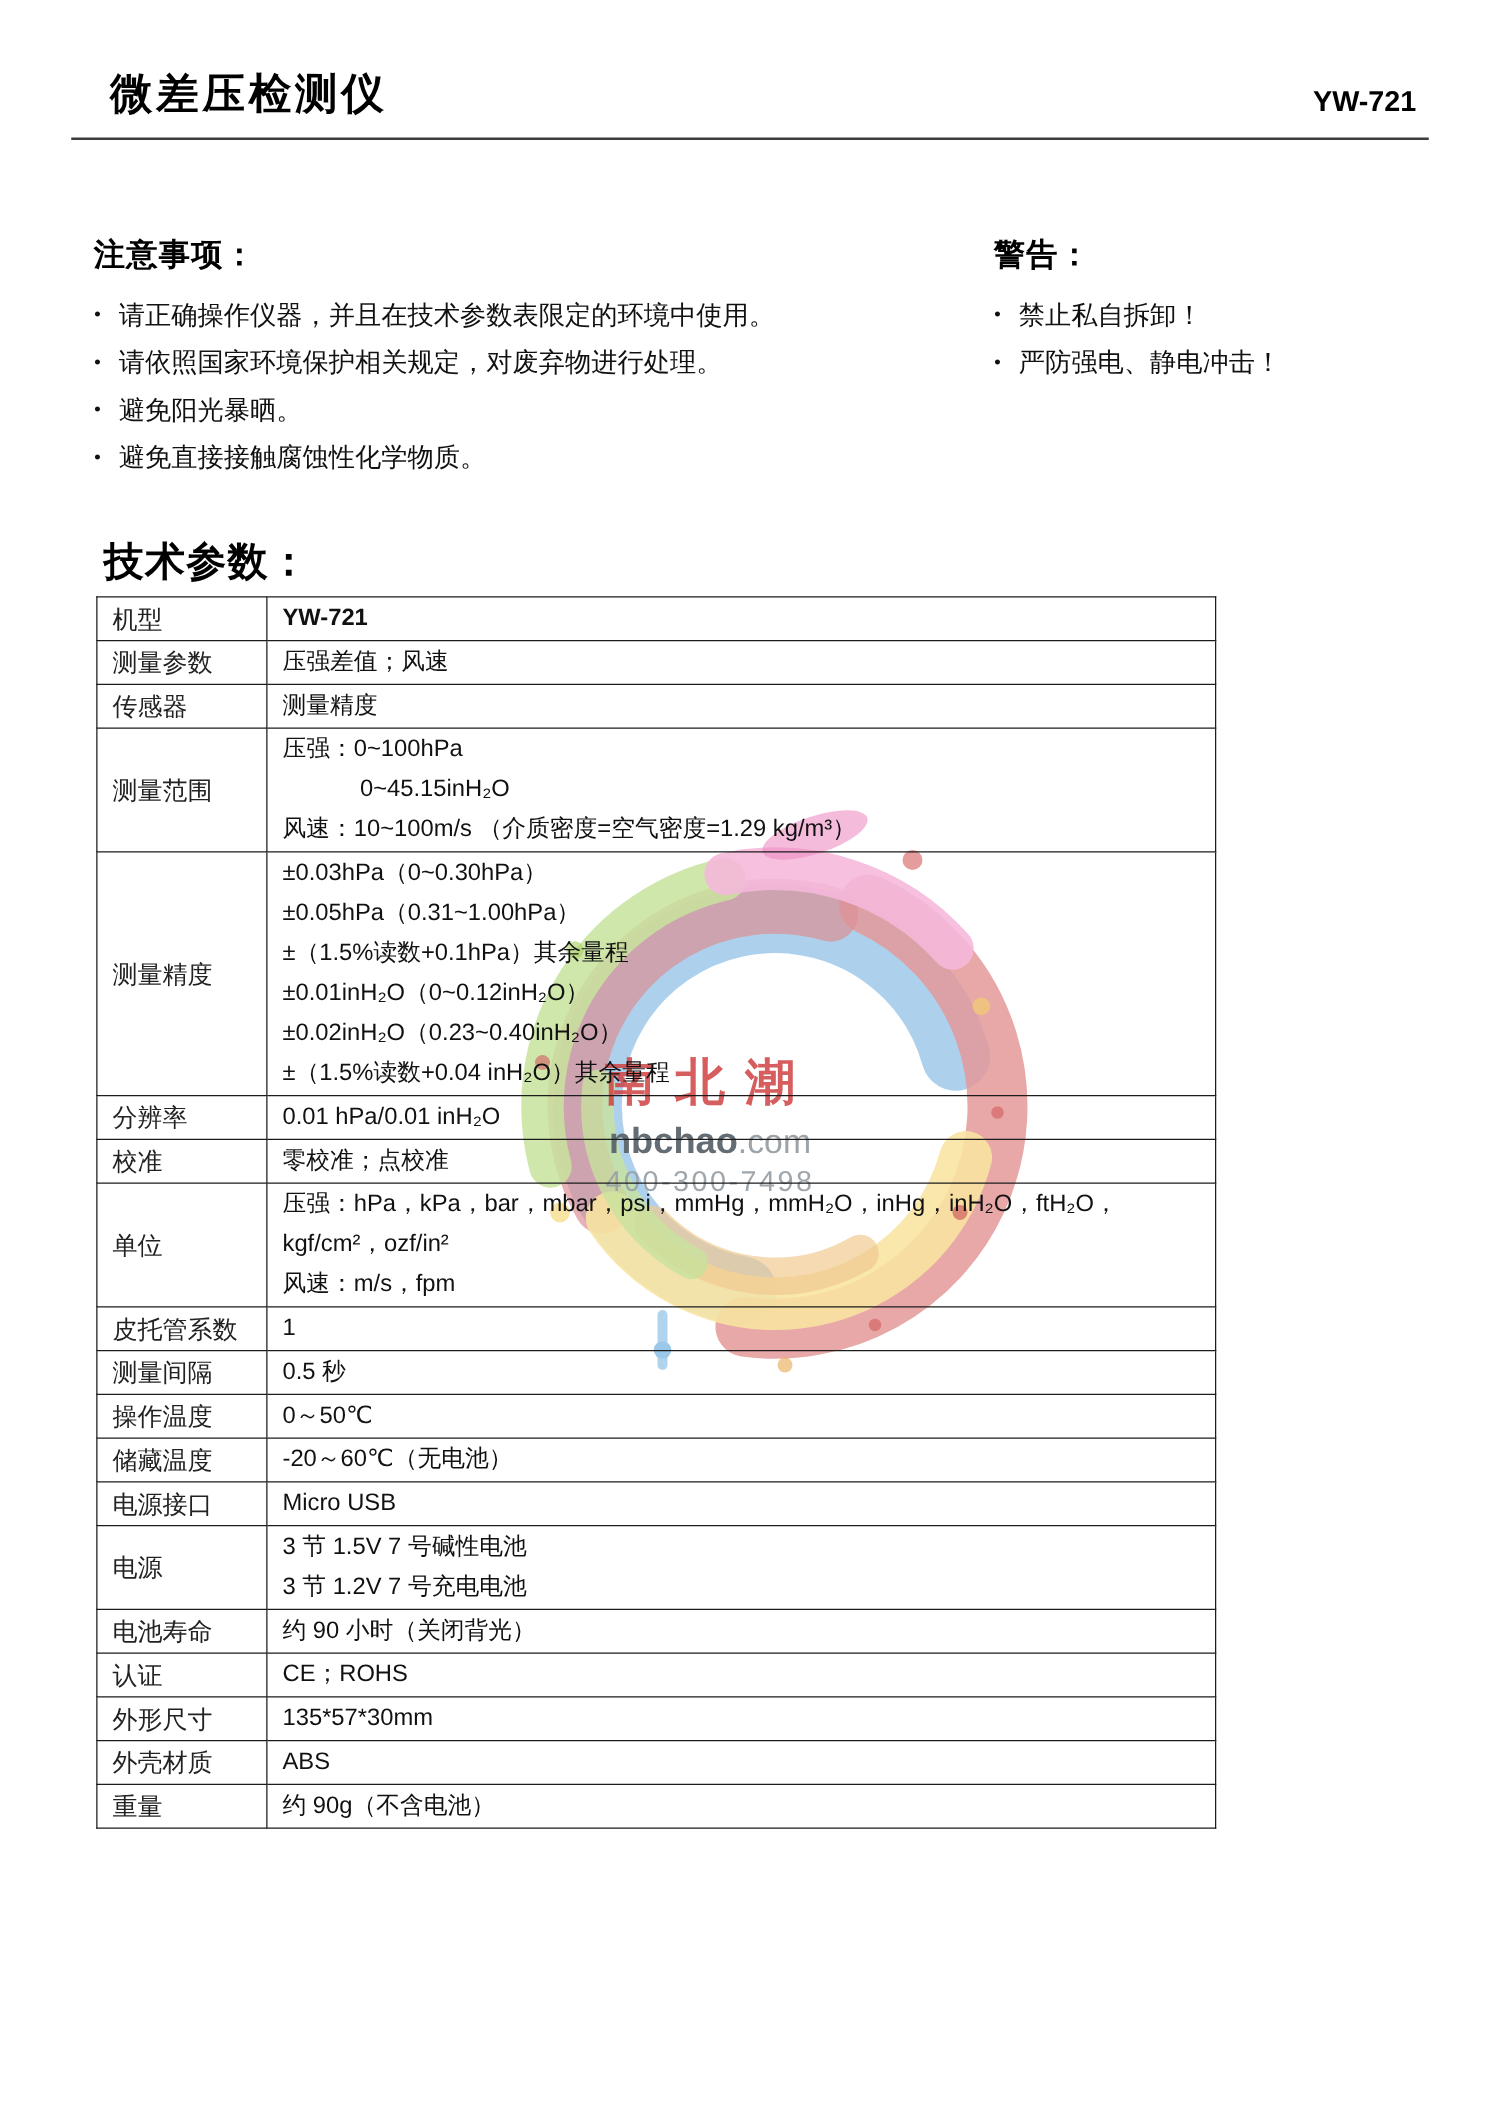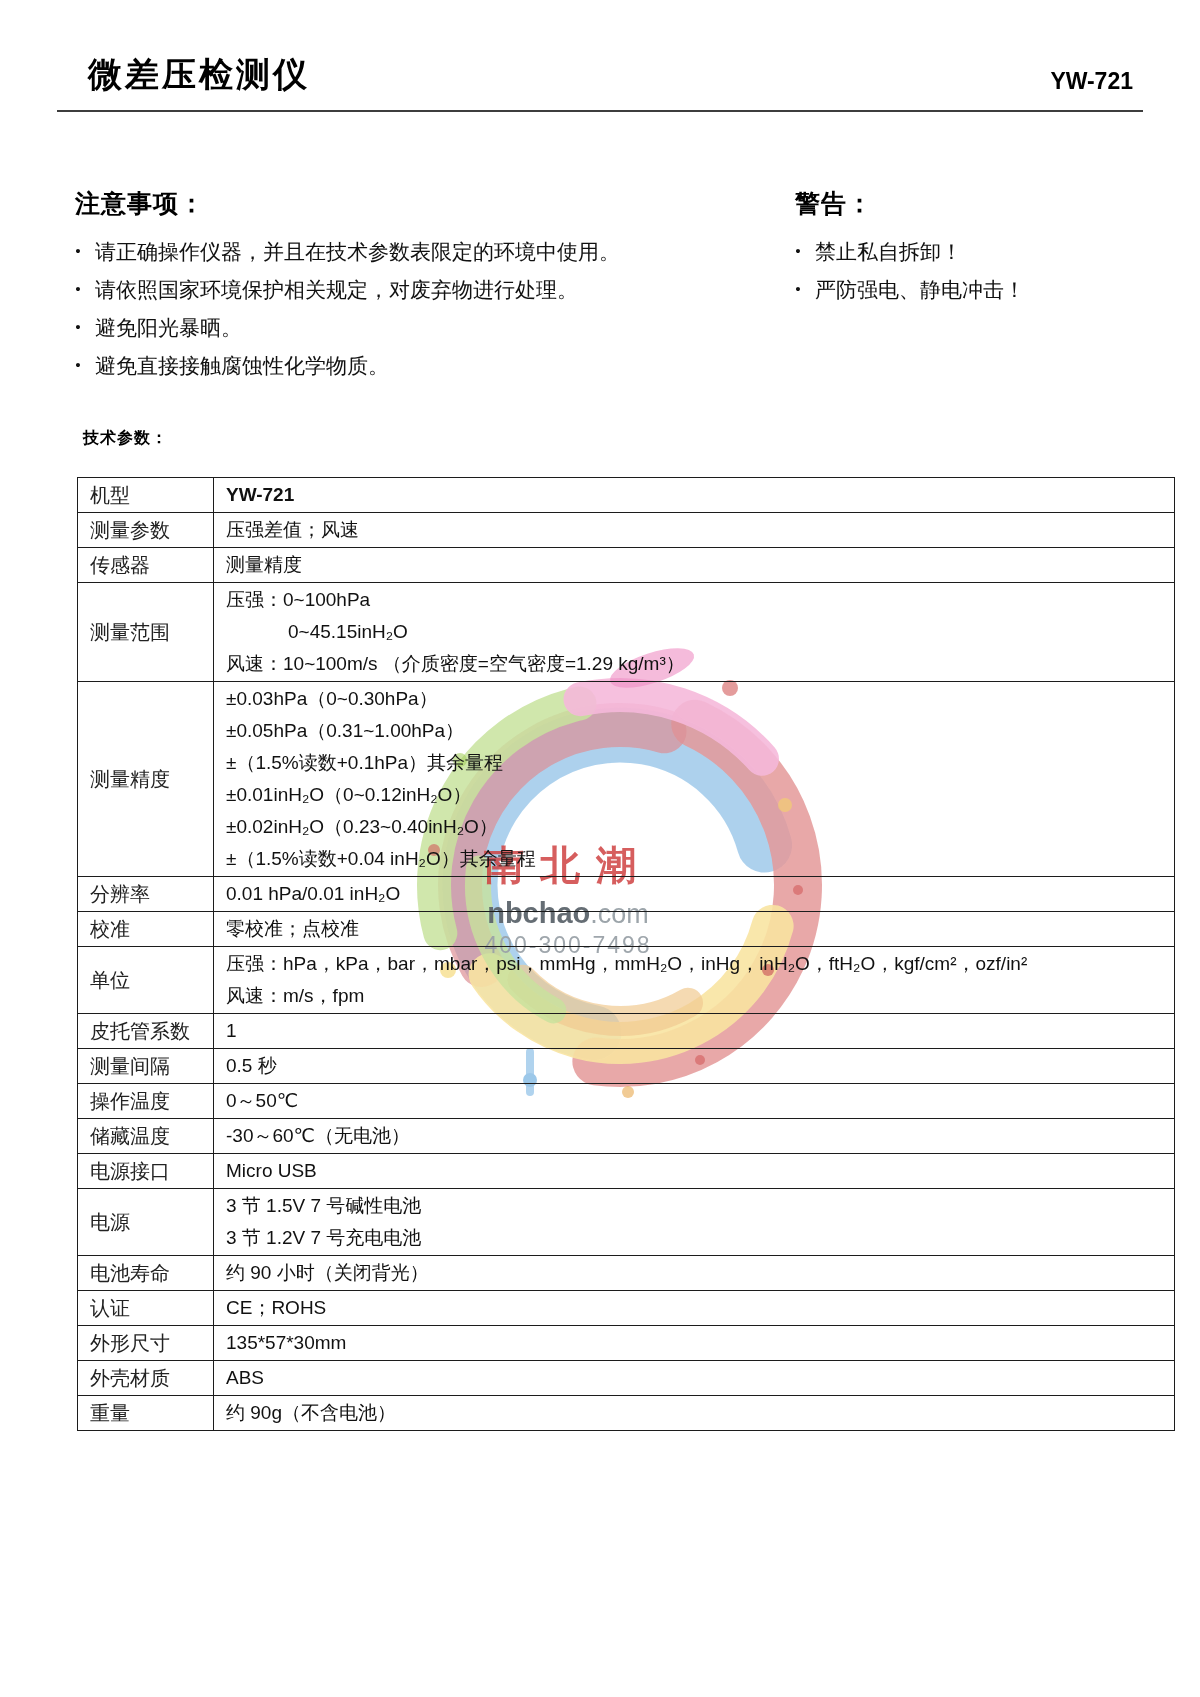--- a/index.html
+++ b/index.html
@@ -60,28 +60,28 @@
     width: 20px;
     font-size: 17px;
     line-height: 24px;
     color: #111;
   }
 
   
   .specs-heading {
     position: absolute;
     left: 83px; top: 428px;
-    font-size: 16px; font-weight: 700;
+    font-size: 32px; font-weight: 700;
     color: #000;
     letter-spacing: 1px;
   }
   .specs-table {
     position: absolute;
     left: 77px; top: 477px;
-    width: 1098px;
+    width: 896px;
     border-collapse: collapse;
     z-index: 2;
     background: transparent;
     padding-left: 42px;
   }
   .specs-table td {
     border: 1.5px solid #1c1c1c;
     padding: 1px 12px;
     vertical-align: middle;
   }
@@ -316,21 +316,21 @@
         </tr>
         <tr>
           <td class="spec-label">操作温度</td>
           <td class="spec-value">
             <div class="spec-line">0～50℃</div>
           </td>
         </tr>
         <tr>
           <td class="spec-label">储藏温度</td>
           <td class="spec-value">
-            <div class="spec-line">-30～60℃（无电池）</div>
+            <div class="spec-line">-20～60℃（无电池）</div>
           </td>
         </tr>
         <tr>
           <td class="spec-label">电源接口</td>
           <td class="spec-value">
             <div class="spec-line">Micro USB</div>
           </td>
         </tr>
         <tr>
           <td class="spec-label">电源</td>

